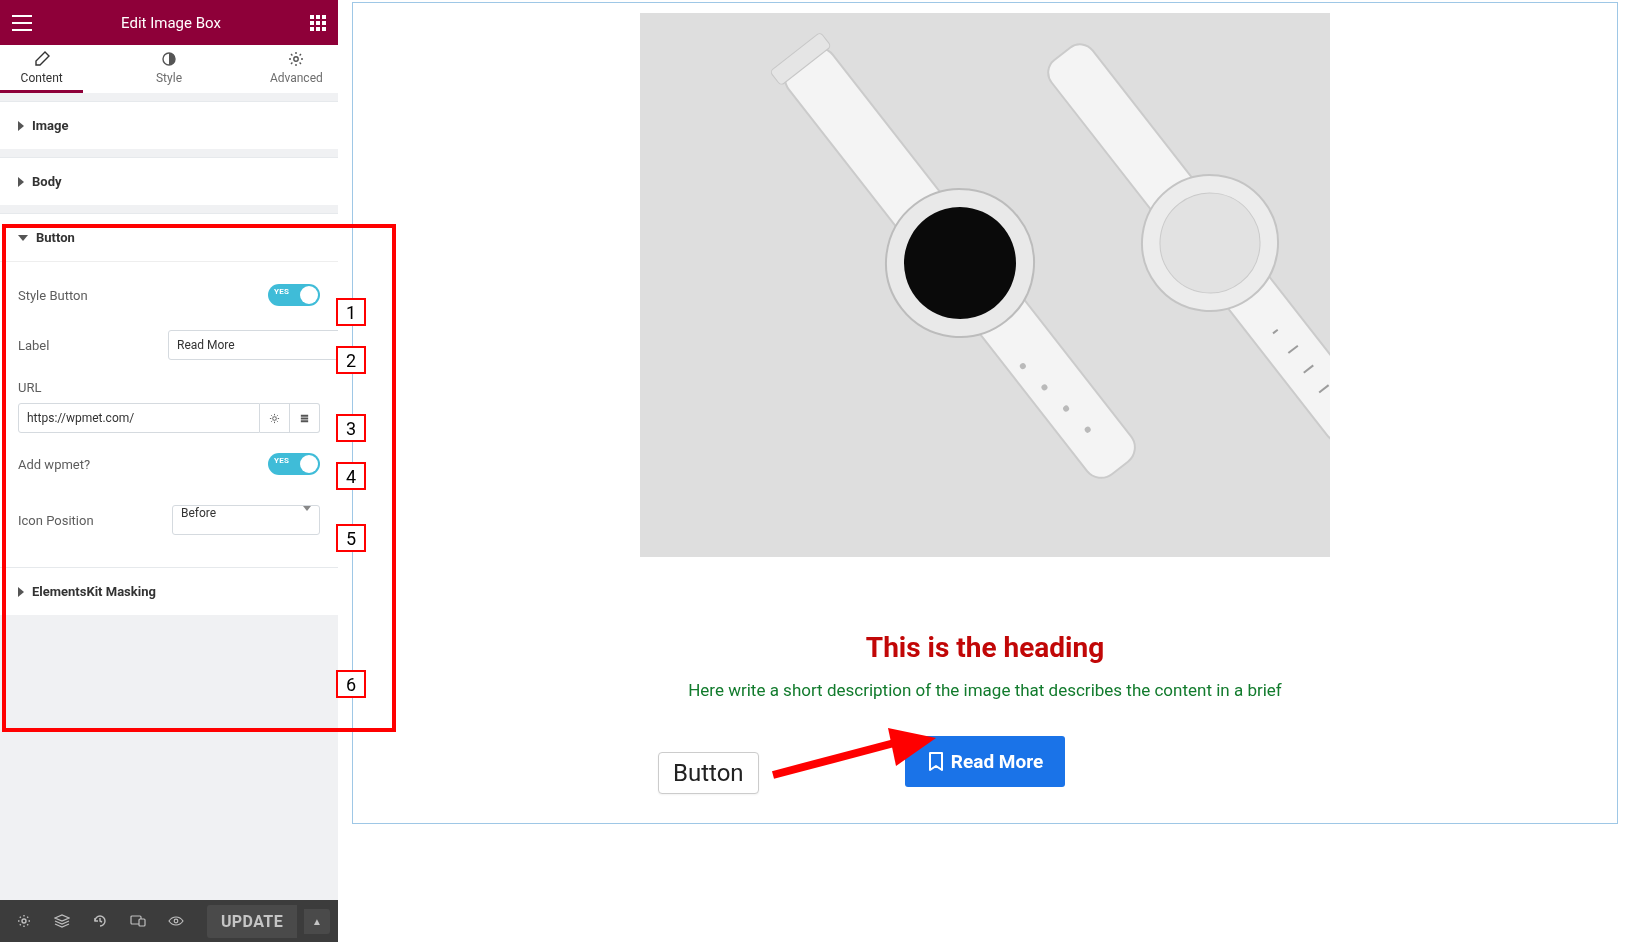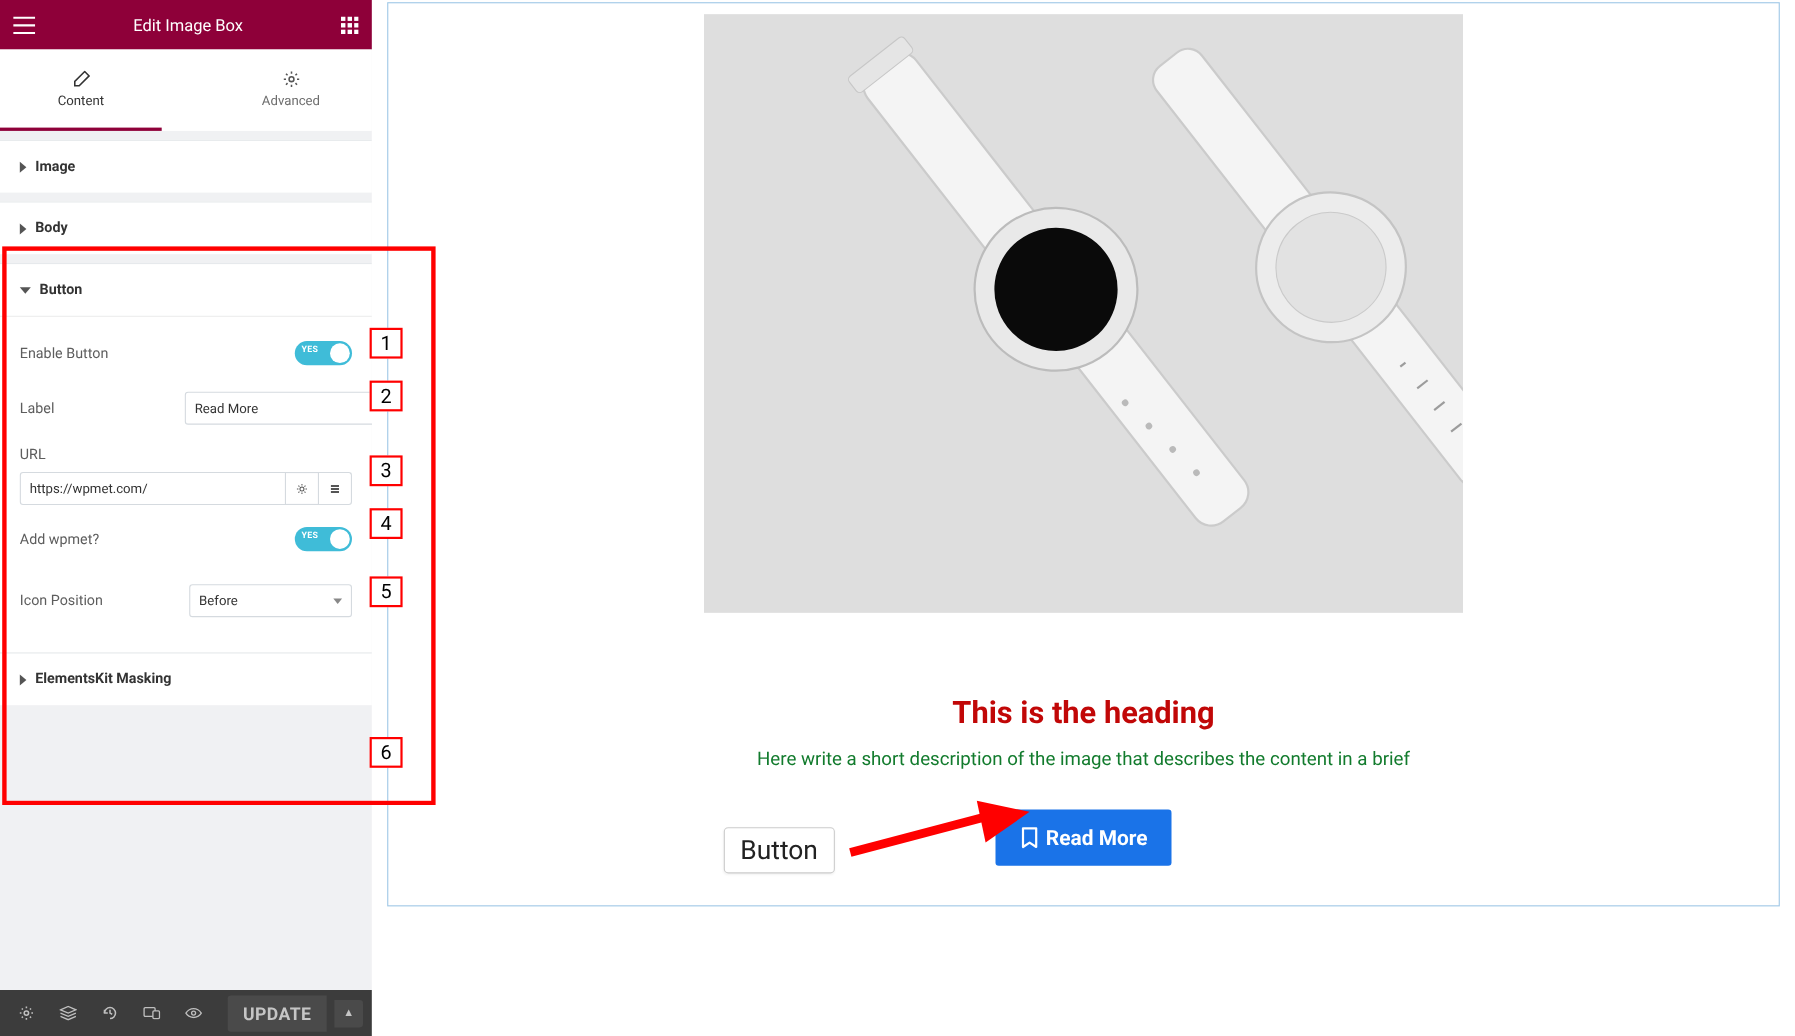--- a/index.html
+++ b/index.html
@@ -4,21 +4,21 @@
 <style>
 * { margin: 0; padding: 0; box-sizing: border-box; font-family: -apple-system, BlinkMacSystemFont, "Segoe UI", Roboto, Helvetica, Arial, sans-serif; }
 body { display: flex; width: 1632px; height: 942px; background: #fff; overflow: hidden; }
 
 
 .panel { width: 338px; display: flex; flex-direction: column; background: #f0f1f3; position: relative; }
 .panel-header { height: 45px; background: #8e0039; color: #fff; display: flex; align-items: center; justify-content: space-between; padding: 0 12px; }
 .hamburger, .apps-icon { display: flex; align-items: center; justify-content: center; cursor: pointer; }
 .panel-title { font-size: 15px; font-weight: 400; }
 
-.tabs { display: flex; background: #fff; height: 74px; gap: 44px; }
+.tabs { display: flex; background: #fff; height: 48px; gap: 44px; }
 .tab { flex: 1; display: flex; flex-direction: column; align-items: center; justify-content: center; gap: 4px; cursor: pointer; color: #6d6d6d; font-size: 12px; border-bottom: 3px solid transparent; }
 .tab.active { border-bottom-color: #8e0039; color: #333; }
 
 .accordions { flex: 1; overflow-y: auto; }
 .accordion-hdr { display: flex; align-items: center; gap: 8px; padding: 16px 18px; background: #fff; border-top: 1px solid #e6e9ec; cursor: pointer; font-size: 13px; font-weight: 700; color: #333; }
 .accordion-hdr + .accordion-hdr { margin-top: 8px; }
 .caret { width: 0; height: 0; border-top: 5px solid transparent; border-bottom: 5px solid transparent; border-left: 6px solid #555; }
 .caret.open { border-left: 5px solid transparent; border-right: 5px solid transparent; border-top: 6px solid #555; border-bottom: none; }
 
 .accordion-body { background: #fff; padding: 10px 18px 20px; border-top: 1px solid #eee; }
@@ -27,21 +27,21 @@
 .toggle { width: 52px; height: 22px; border-radius: 11px; background: #3fbcd8; position: relative; cursor: pointer; }
 .toggle .knob { position: absolute; right: 2px; top: 2px; width: 18px; height: 18px; border-radius: 50%; background: #fff; }
 .toggle .txt { position: absolute; left: 6px; top: 3px; font-size: 8px; color: #fff; font-weight: 700; letter-spacing: 0.3px; }
 .input-group { display: flex; align-items: stretch; }
 .text-input { flex: 1; height: 30px; border: 1px solid #d5dadf; padding: 0 8px; font-size: 12px; color: #333; background: #fff; border-radius: 3px 0 0 3px; }
 .input-addon { width: 30px; border: 1px solid #d5dadf; border-left: none; display: flex; align-items: center; justify-content: center; background: #fff; cursor: pointer; font-size: 11px; color: #555; }
 .input-addon:last-child { border-radius: 0 3px 3px 0; }
 .full-row { padding: 8px 0; }
 .full-row .field-label { display: block; margin-bottom: 6px; }
 .icon-preview { width: 100%; height: 120px; background-image: linear-gradient(45deg,#e6e6e6 25%,transparent 25%),linear-gradient(-45deg,#e6e6e6 25%,transparent 25%),linear-gradient(45deg,transparent 75%,#e6e6e6 75%),linear-gradient(-45deg,transparent 75%,#e6e6e6 75%); background-size: 16px 16px; background-position: 0 0,0 8px,8px -8px,-8px 0; display: flex; align-items: center; justify-content: center; cursor: pointer; }
-.select { width: 148px; height: 30px; border: 1px solid #d5dadf; border-radius: 3px; padding: 0 8px; font-size: 12px; color: #333; background: #fff; display: flex; align-items: center; justify-content: space-between; cursor: pointer; }
+.select { width: 148px; height: 30px; border: 1px solid #d5dadf; border-radius: 3px; padding: 0 8px; font-size: 12px; color: #333; background: #fff; display: flex; align-items: flex-start; justify-content: space-between; cursor: pointer; }
 .select .caret-dn { width: 0; height: 0; border-left: 4px solid transparent; border-right: 4px solid transparent; border-top: 5px solid #888; }
 
 .highlight-box { position: absolute; left: 2px; top: 224px; width: 394px; height: 508px; border: 4px solid #ff0000; z-index: 50; pointer-events: none; }
 .annot { position: absolute; width: 30px; height: 28px; border: 2px solid #ff0000; background: #fff; font-size: 18px; font-weight: 400; color: #000; display: flex; align-items: center; justify-content: center; z-index: 60; pointer-events: none; }
 
 .panel-footer { height: 42px; background: #3c3c3c; display: flex; align-items: center; padding: 0 8px; gap: 6px; }
 .footer-icon { width: 32px; height: 32px; display: flex; align-items: center; justify-content: center; color: #bfbfbf; cursor: pointer; }
 .update-btn { margin-left: auto; background: #4a4a4a; color: #c5c5c5; font-size: 16px; font-weight: 700; padding: 7px 14px; border-radius: 3px 0 0 3px; cursor: pointer; letter-spacing: 0.4px; }
 .update-split { background: #4a4a4a; color: #c5c5c5; padding: 7px 8px; border-radius: 0 3px 3px 0; cursor: pointer; margin-left: 1px; font-size: 10px; }
 
@@ -89,20 +89,27 @@
 
   <div class="tabs">
     <div class="tab active">
       <svg width="16" height="16" viewBox="0 0 16 16">
           <path d="M11 1l4 4-9 9H2v-4z" fill="none" stroke="#333" stroke-width="1.4"></path>
         </svg>
       <span>Content</span>
     </div>
     <div class="tab">
       <svg width="16" height="16" viewBox="0 0 16 16">
+          <circle cx="8" cy="8" r="6" fill="none" stroke="#555" stroke-width="1.4"></circle>
+          <path d="M8 2a6 6 0 010 12z" fill="#555"></path>
+        </svg>
+      <span>Style</span>
+    </div>
+    <div class="tab">
+      <svg width="16" height="16" viewBox="0 0 16 16">
           <circle cx="8" cy="8" r="2.2" fill="none" stroke="#555" stroke-width="1.4"></circle>
           <path d="M8 1v2M8 13v2M1 8h2M13 8h2M3 3l1.4 1.4M11.6 11.6L13 13M13 3l-1.4 1.4M4.4 11.6L3 13" stroke="#555" stroke-width="1.4"></path>
         </svg>
       <span>Advanced</span>
     </div>
   </div>
 
   <div class="accordions">
     <div class="accordion-hdr" style="margin-top:8px">
       <span class="caret"></span>
@@ -112,21 +119,21 @@
       <span class="caret"></span>
       <span>Body</span>
     </div>
     <div class="accordion-hdr">
       <span class="caret open"></span>
       <span>Button</span>
     </div>
 
     <div class="accordion-body">
       <div class="field-row">
-        <span class="field-label">Enable Button</span>
+        <span class="field-label">Style Button</span>
         <div class="toggle">
           <span class="txt">YES</span>
           <span class="knob"></span>
         </div>
       </div>
 
       <div class="field-row">
         <span class="field-label">Label</span>
         <div class="input-group" style="width:152px">
           <input class="text-input" value="Read More" style="">

